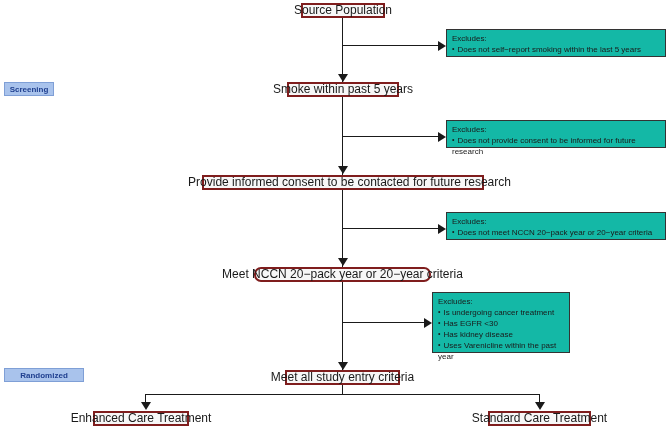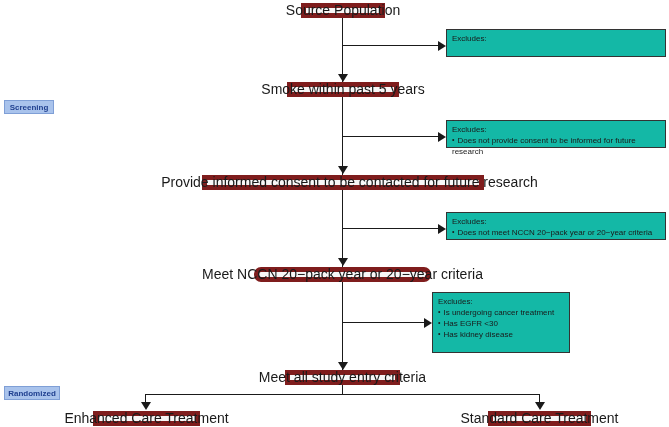--- a/index.html
+++ b/index.html
@@ -13,24 +13,24 @@
     height: 427px;
     background: #ffffff;
     font-family: "Liberation Sans", sans-serif;
     overflow: hidden;
   }
 
   
   .node {
     position: absolute;
     box-sizing: border-box;
-    border: 5px solid #7f1d1d;
+    border: 2px solid #7f1d1d;
     background: #f7f7f7;
     color: #1a1a1a;
-    font-size: 14px;
+    font-size: 12px;
     line-height: 11px;
     text-align: right;
     display: flex;
     align-items: center;
     justify-content: center;
     white-space: nowrap;
     padding: 0 4px;
   }
 
   .exclude-box {
@@ -63,21 +63,20 @@
     color: #1f3f8f;
     font-size: 8px;
     font-weight: bold;
     line-height: 11px;
     text-align: center;
     display: flex;
     align-items: center;
     justify-content: center;
     padding: 0 4px;
     white-space: nowrap;
-    margin-top: 18px;
   }
 
   
   .vline {
     position: absolute;
     width: 1px;
     background: #1a1a1a;
   }
   .hline {
     position: absolute;
@@ -102,21 +101,21 @@
   }
 </style>
 </head>
 <body>
 
 <div id="canvas">
 
   <div class="stage-chip" style="left:4px; top:82px; width:50px; height:14px;">
     <span>Screening</span>
   </div>
-  <div class="stage-chip" style="left:4px; top:368px; width:56px; height:14px;">
+  <div class="stage-chip" style="left:4px; top:368px; width:80px; height:14px;">
     <span>Randomized</span>
   </div>
 
   <div class="vline" style="left:342px; top:18px; height:64px;"></div>
   <div class="arrow-down" style="left:338px; top:74px;"></div>
   <div class="hline" style="left:342px; top:45px; width:100px;"></div>
   <div class="arrow-right" style="left:438px; top:41px;"></div>
 
   <div class="vline" style="left:342px; top:96px; height:80px;"></div>
   <div class="arrow-down" style="left:338px; top:166px;"></div>
@@ -153,42 +152,44 @@
   </div>
 
   <div class="node" style="left:254px; top:267px; width:177px; height:15px;border-radius:7px;">
     <span>Meet NCCN 20−pack year or 20−year criteria</span>
   </div>
 
   <div class="node" style="left:285px; top:370px; width:115px; height:15px;">
     <span>Meet all study entry criteria</span>
   </div>
 
-  <div class="node" style="left:93px; top:411px; width:107px; height:15px;">
+  <div class="node" style="left:93px; top:411px; width:96px; height:15px;">
     <span>Enhanced Care Treatment</span>
   </div>
 
   <div class="node" style="left:488px; top:411px; width:103px; height:15px;">
     <span>Standard Care Treatment</span>
   </div>
 
   <div class="exclude-box" style="left:446px; top:29px; width:220px; height:28px;">
     <span class="exclude-title">Excludes:</span>
+    <span class="exclude-item">Does not self−report smoking within the last 5 years</span>
   </div>
 
   <div class="exclude-box" style="left:446px; top:120px; width:220px; height:28px;">
     <span class="exclude-title">Excludes:</span>
     <span class="exclude-item">Does not provide consent to be informed for future research</span>
   </div>
 
   <div class="exclude-box" style="left:446px; top:212px; width:220px; height:28px;">
     <span class="exclude-title">Excludes:</span>
     <span class="exclude-item">Does not meet NCCN 20−pack year or 20−year criteria</span>
   </div>
 
   <div class="exclude-box" style="left:432px; top:292px; width:138px; height:61px;">
     <span class="exclude-title">Excludes:</span>
     <span class="exclude-item">Is undergoing cancer treatment</span>
     <span class="exclude-item">Has EGFR &lt;30</span>
     <span class="exclude-item">Has kidney disease</span>
+    <span class="exclude-item">Uses Varenicline within the past year</span>
   </div>
 
 </div>
 
 </body></html>

